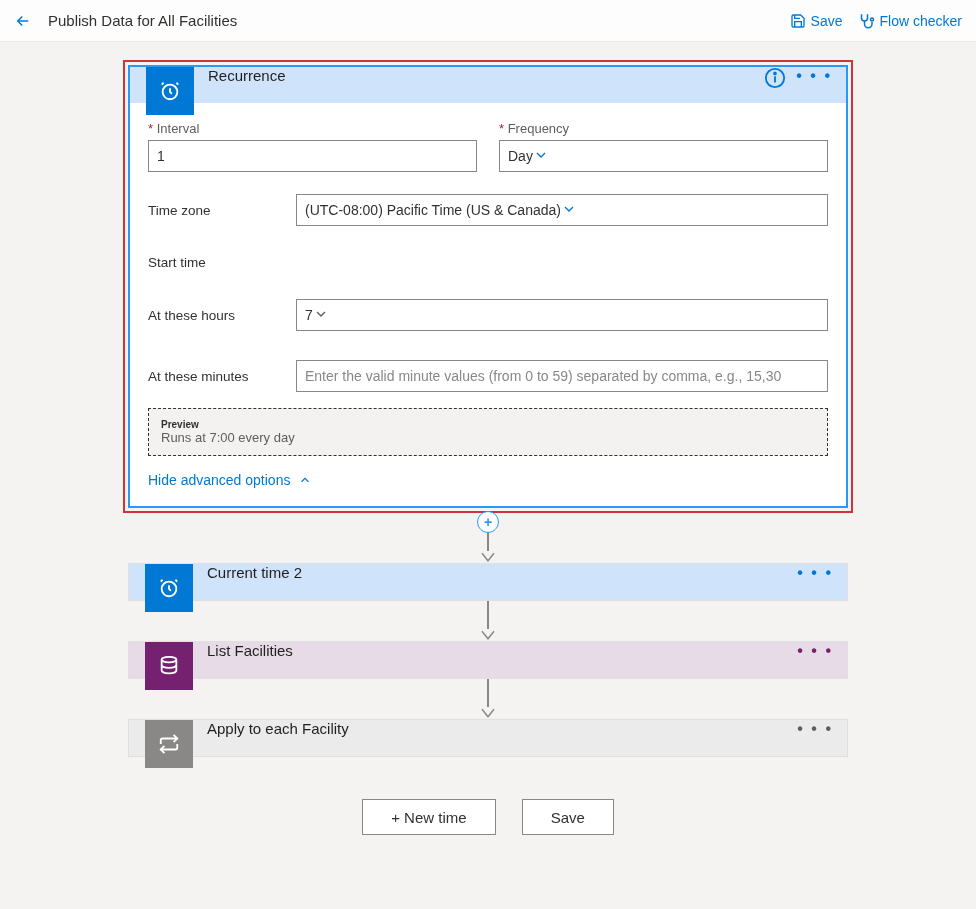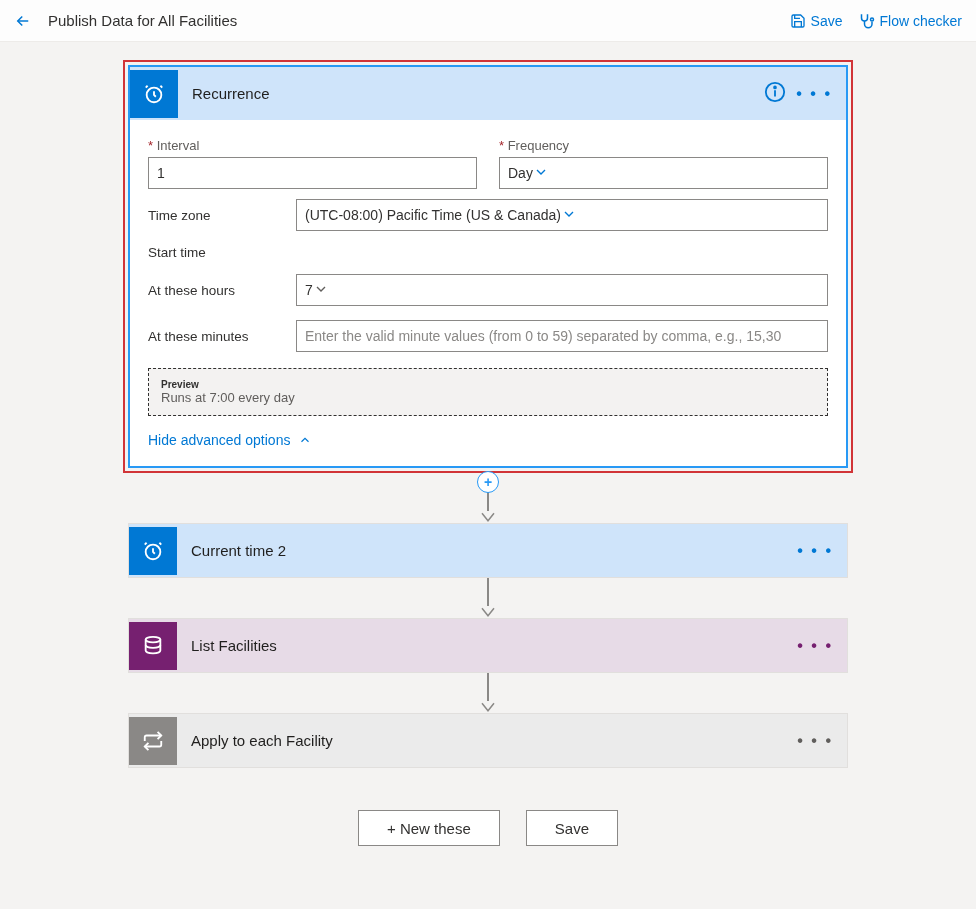--- a/index.html
+++ b/index.html
@@ -10,35 +10,35 @@
   .topbar .title { font-size: 15px; color: #323130; }
   .topbar .spacer { flex: 1; }
   .topbar .action { display: flex; align-items: center; color: #0078d4; font-size: 14px; margin-left: 14px; cursor:pointer; }
   .topbar .action svg { margin-right: 5px; }
   
   .canvas { position: relative; padding: 18px 0 30px; display:flex; flex-direction:column; align-items:center; }
   .card { width: 720px; background: #fff; border: 1px solid #e1dfdd; }
   .red-outline { border: 2px solid #d13438; padding: 3px; width: 730px; }
   .blue-outline { border: 2px solid #2899f5; }
   
-  .step-header { display:flex; align-items:center; height: 53px; background:#cfe4fa; }
+  .step-header { display:flex; height: 36px; background:#cfe4fa;padding-left:16px; }
   .step-header .iconbox { width:48px; height:48px; display:flex; align-items:center; justify-content:center; }
   .blue-iconbox { background:#0078d4; color:#fff; }
   .purple-iconbox { background:#762070; color:#fff; }
   .gray-iconbox { background:#8a8886; color:#fff; }
   .step-header .step-title { font-size:15px; margin-left:14px; color:#201f1e; }
   .step-header .sp { flex:1; }
   .step-header .info-icon { color:#0078d4; margin-right:10px; }
   .step-header .menu-dots { color:#0078d4; margin-right:14px; letter-spacing:2px; font-weight:bold; cursor:pointer; }
   .purple-header { background:#e7dbe7; }
   .gray-header { background:#ebebeb; }
   
   .card-body { padding: 18px 18px 6px; }
-  .row { display:flex; align-items:center; margin-bottom: 14px; }
-  .two-col { display:flex; gap: 22px; margin-bottom:10px; }
+  .row { display:flex; align-items:center; margin-bottom: 29px; }
+  .two-col { display:flex; gap: 22px; margin-bottom:22px; }
   .col { flex:1; display:flex; flex-direction:column; }
   .lbl { font-size:13px; color:#605e5c; margin-bottom:4px; }
   .req::before { content:"* "; color:#a4262c; }
   .row .lbl-fixed { width: 148px; font-size:13.5px; color:#323130; }
   .input, .select { height:32px; border:1px solid #8a8886; padding:0 8px; font-size:14px; background:#fff; color:#323130; width:100%; }
   .select { display:flex; align-items:center; justify-content:flex-start; cursor:pointer; }
   .select .chev { color:#0078d4; }
   .select.gray-chev .chev { color:#605e5c; }
   .input::placeholder { color:#8a8886; }
   .preview-box { border:1px dashed #323130; padding:10px 12px; background:#f3f2f1; margin: 6px 18px 0; }
@@ -253,17 +253,17 @@
             <path d="M21 12v4a2 2 0 0 1-2 2H3"></path>
           </svg>
       </div>
       <div class="step-title">Apply to each Facility</div>
       <div class="sp"></div>
       <div class="menu-dots" style="color:#605e5c">• • •</div>
     </div>
   </div>
 
   <div class="footer-buttons">
-    <button class="btn">+ New these</button>
+    <button class="btn">+ New time</button>
     <button class="btn">Save</button>
   </div>
 
 </div>
 
 </body></html>

